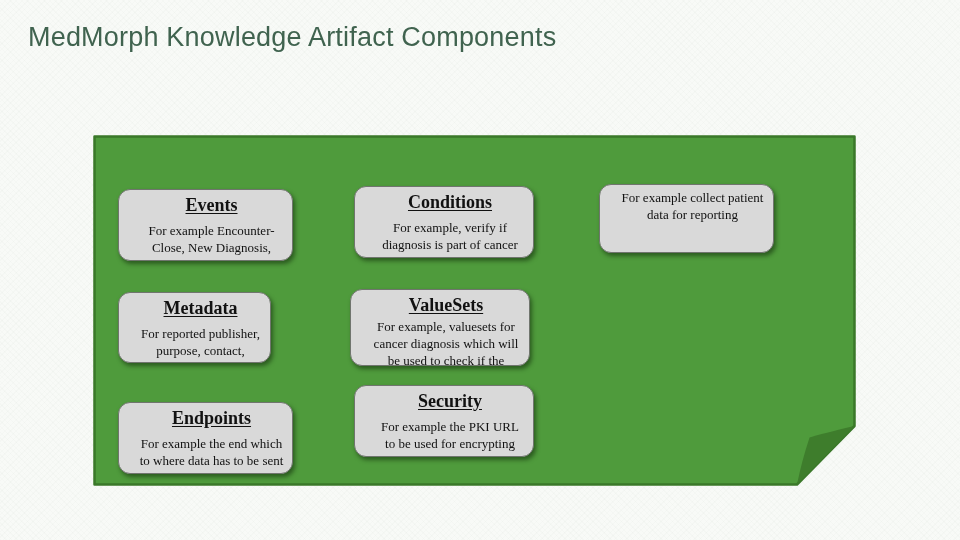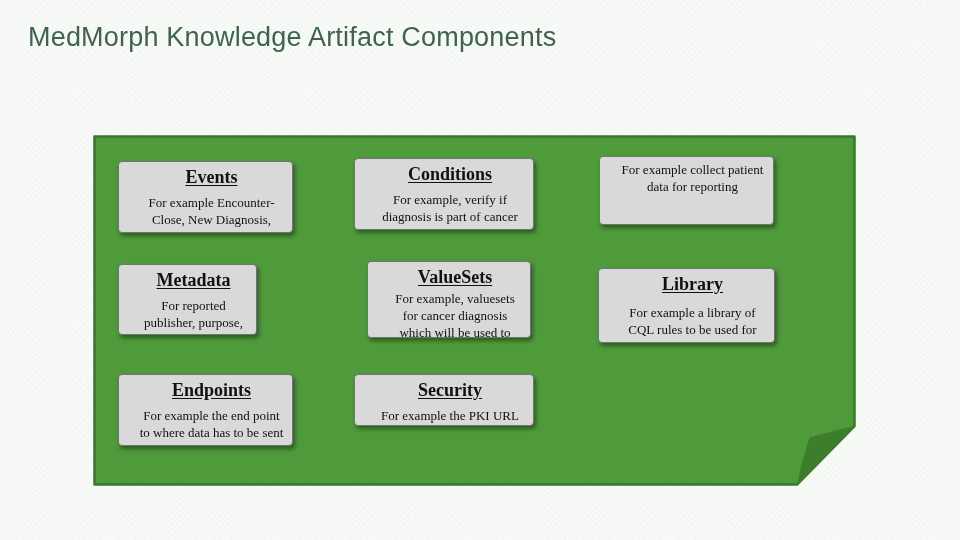--- a/index.html
+++ b/index.html
@@ -39,50 +39,51 @@
     left:93px;
     top:135px;
     width:763px;
     height:351px;
   }
   .panel svg{display:block;width:763px;height:351px;}
   .card{
     position:absolute;
     background:var(--card-fill);
     border:1px solid var(--card-border);
-    border-radius:4px;
+    border-radius:12px;
     box-shadow:2px 3px 4px rgba(15,40,10,0.55);
     padding:5px 8px 4px 20px;
     color:var(--card-text);
     overflow:hidden;
+    margin-top:28px;
   }
   .card-title{
     font-family:"Liberation Serif",serif;
     font-size:18px;
     font-weight:700;
     text-align:center;
     text-decoration:underline;
     text-underline-offset:2px;
     margin-bottom:7px;
   }
   .card-desc{
     font-family:"Liberation Serif",serif;
     font-size:13px;
     line-height:1.3;
     text-align:center;
   }
   
   .card-events    {left:25px;  top:26px;  width:175px; height:72px;}
   .card-conditions{left:261px; top:23px;  width:180px; height:72px;}
   .card-actions   {left:506px; top:21px;  width:175px; height:69px;}
-  .card-metadata  {left:25px;  top:129px; width:139px; height:71px;}
-  .card-valuesets {left:274px; top:126px; width:164px; height:77px;}
+  .card-metadata  {left:25px;  top:129px; width:153px; height:71px;}
+  .card-valuesets {left:257px; top:126px; width:180px; height:77px;}
   .card-library   {left:505px; top:133px; width:177px; height:75px;}
   .card-endpoints {left:25px;  top:239px; width:175px; height:72px;}
-  .card-security  {left:261px; top:239px; width:180px; height:52px;}
+  .card-security  {left:261px; top:222px; width:180px; height:72px;}
   .card-valuesets .card-title{margin-bottom:3px;}
   .card-library .card-title{margin-bottom:10px;}
 </style>
 </head>
 <body>
 
 <div class="slide">
 
   <h1 class="slide-title">MedMorph Knowledge Artifact Components</h1>
 
@@ -109,28 +110,24 @@
     <div class="card card-metadata">
       <div class="card-title">Metadata</div>
       <div class="card-desc">For reported publisher, purpose, contact, name, version</div>
     </div>
 
     <div class="card card-valuesets">
       <div class="card-title">ValueSets</div>
       <div class="card-desc">For example, valuesets for cancer diagnosis which will be used to check if the patient data has to be reported</div>
     </div>
 
-    <div class="card card-library">
-      <div class="card-title">Library</div>
-      <div class="card-desc">For example a library of CQL rules to be used for evaluation of Conditions</div>
-    </div>
 
     <div class="card card-endpoints">
       <div class="card-title">Endpoints</div>
-      <div class="card-desc">For example the end point to where data has to be sent</div>
+      <div class="card-desc">For example the end which to where data has to be sent</div>
     </div>
 
     <div class="card card-security">
       <div class="card-title">Security</div>
       <div class="card-desc">For example the PKI URL to be used for encrypting data</div>
     </div>
 
   </div>
 </div>
 

